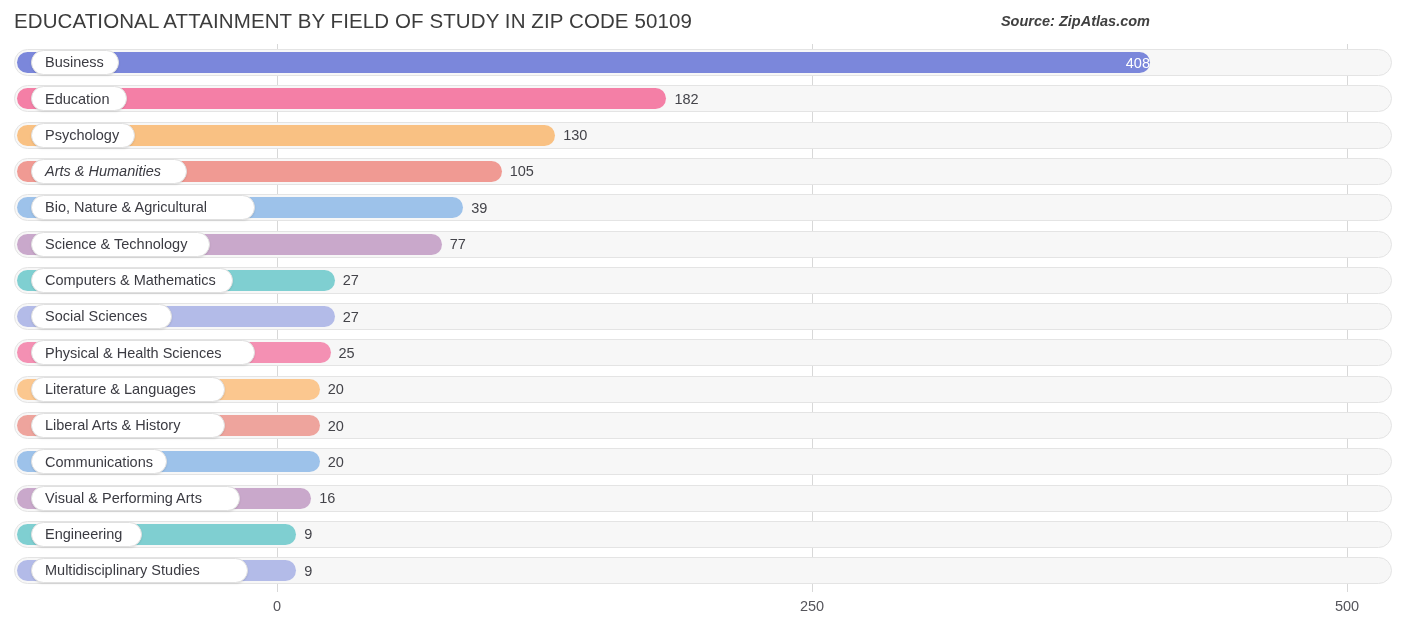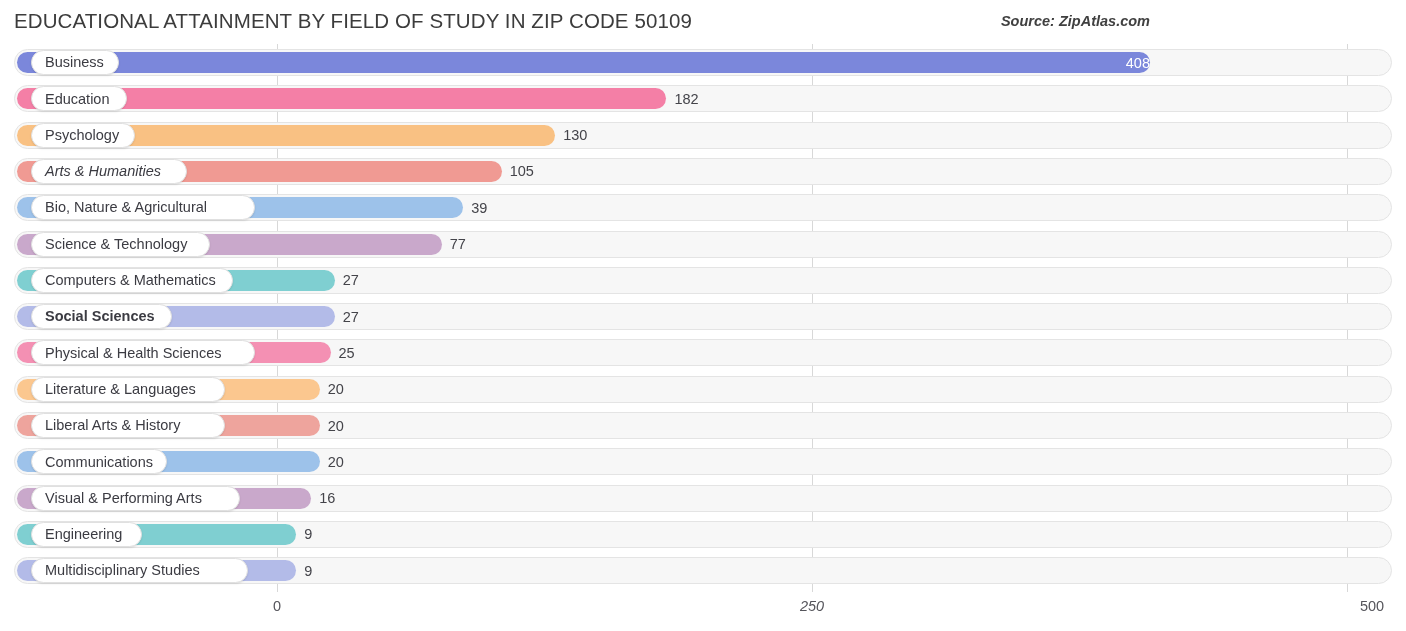--- a/index.html
+++ b/index.html
@@ -178,21 +178,21 @@
         <div class="track"></div>
         <div class="bar" style="width: 317.78px; background: rgb(127, 207, 209);"></div>
         <div class="pill" style="min-width: 201.65px;">
           <span class="pill-label">Computers &amp; Mathematics</span>
         </div>
         <div class="value" style="left: 328.78px;">27</div>
       </div>
       <div class="row" style="top: 259.1px;">
         <div class="track"></div>
         <div class="bar" style="width: 317.78px; background: rgb(179, 187, 232);"></div>
-        <div class="pill" style="min-width: 141.25px; font-weight: bold;">
+        <div class="pill" style="min-width: 141.25px;">
           <span class="pill-label">Social Sciences</span>
         </div>
         <div class="value" style="left: 328.78px;">27</div>
       </div>
       <div class="row" style="top: 295.4px;">
         <div class="track"></div>
         <div class="bar" style="width: 313.5px; background: rgb(244, 144, 179);"></div>
         <div class="pill" style="min-width: 224.3px;">
           <span class="pill-label">Physical &amp; Health Sciences</span>
         </div>
@@ -244,15 +244,15 @@
         <div class="pill" style="min-width: 216.75px;">
           <span class="pill-label">Multidisciplinary Studies</span>
         </div>
         <div class="value" style="left: 290.26px;">9</div>
       </div>
     </div>
 </div>
 
 <div id="axis">
     <div class="tick-label" style="left: 277px;">0</div>
-    <div class="tick-label" style="left: 812px; font-style: italic;">250</div>
-    <div class="tick-label" style="left: 1347px; margin-left: 25px;">500</div>
+    <div class="tick-label" style="left: 812px;">250</div>
+    <div class="tick-label" style="left: 1347px;">500</div>
   </div>
 
 </body></html>

